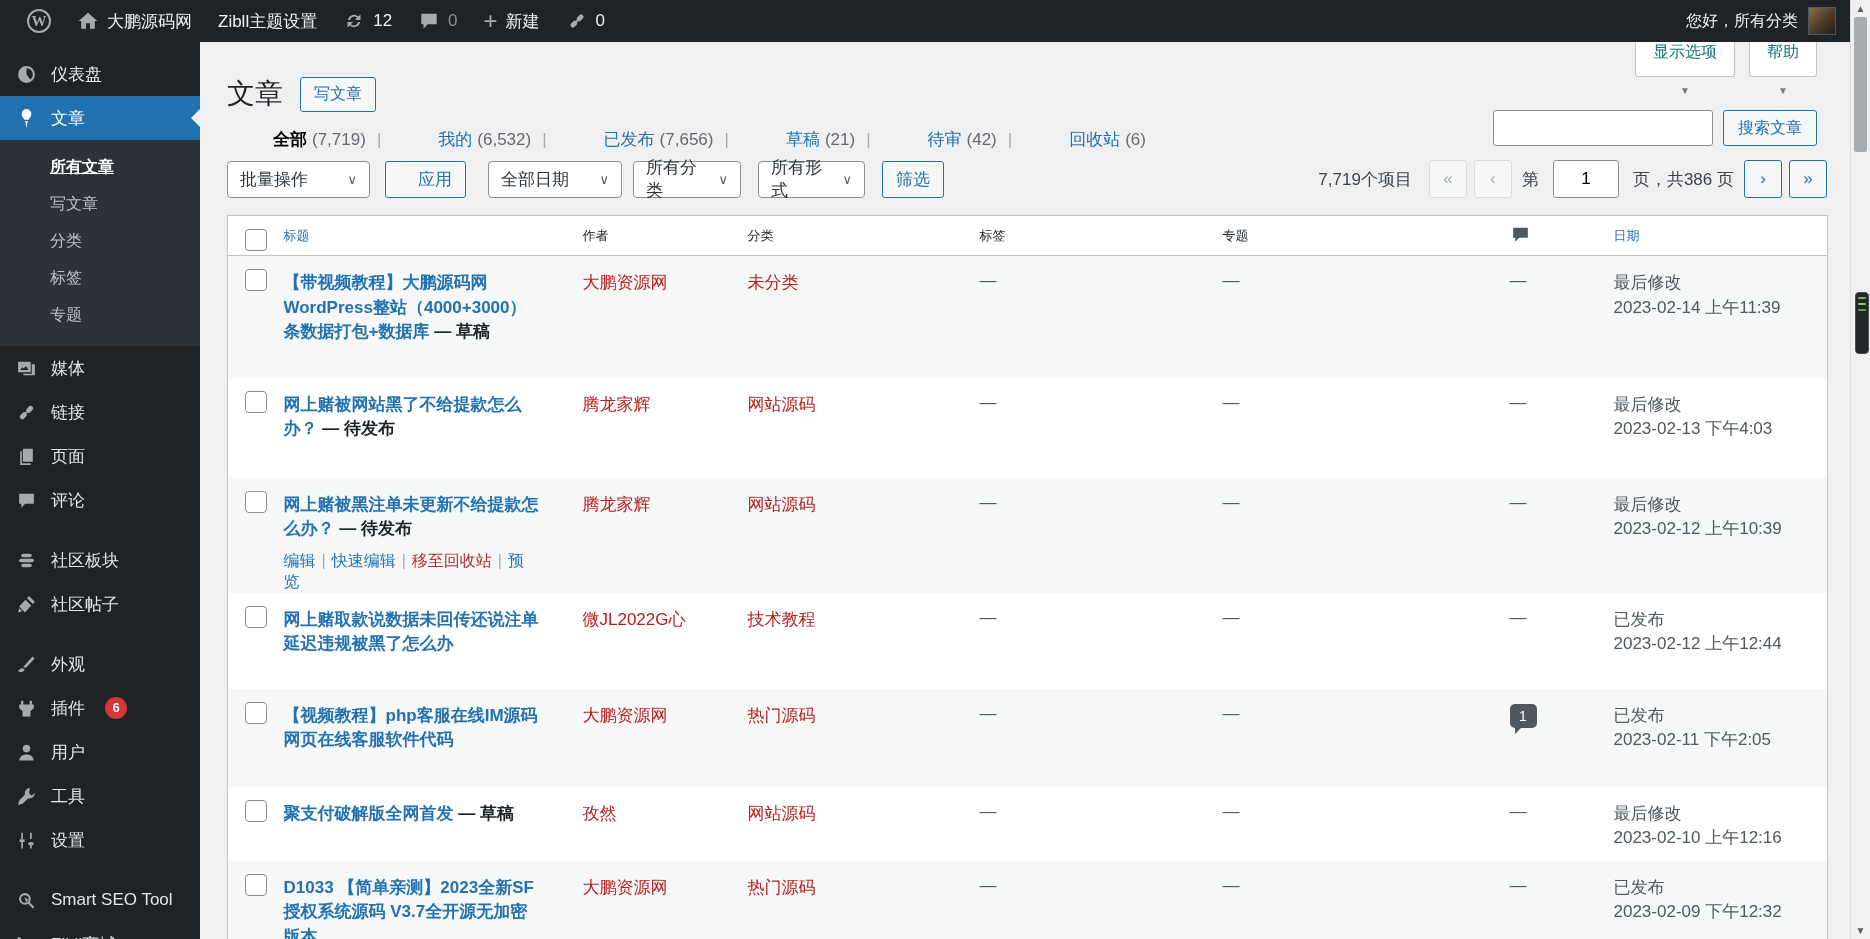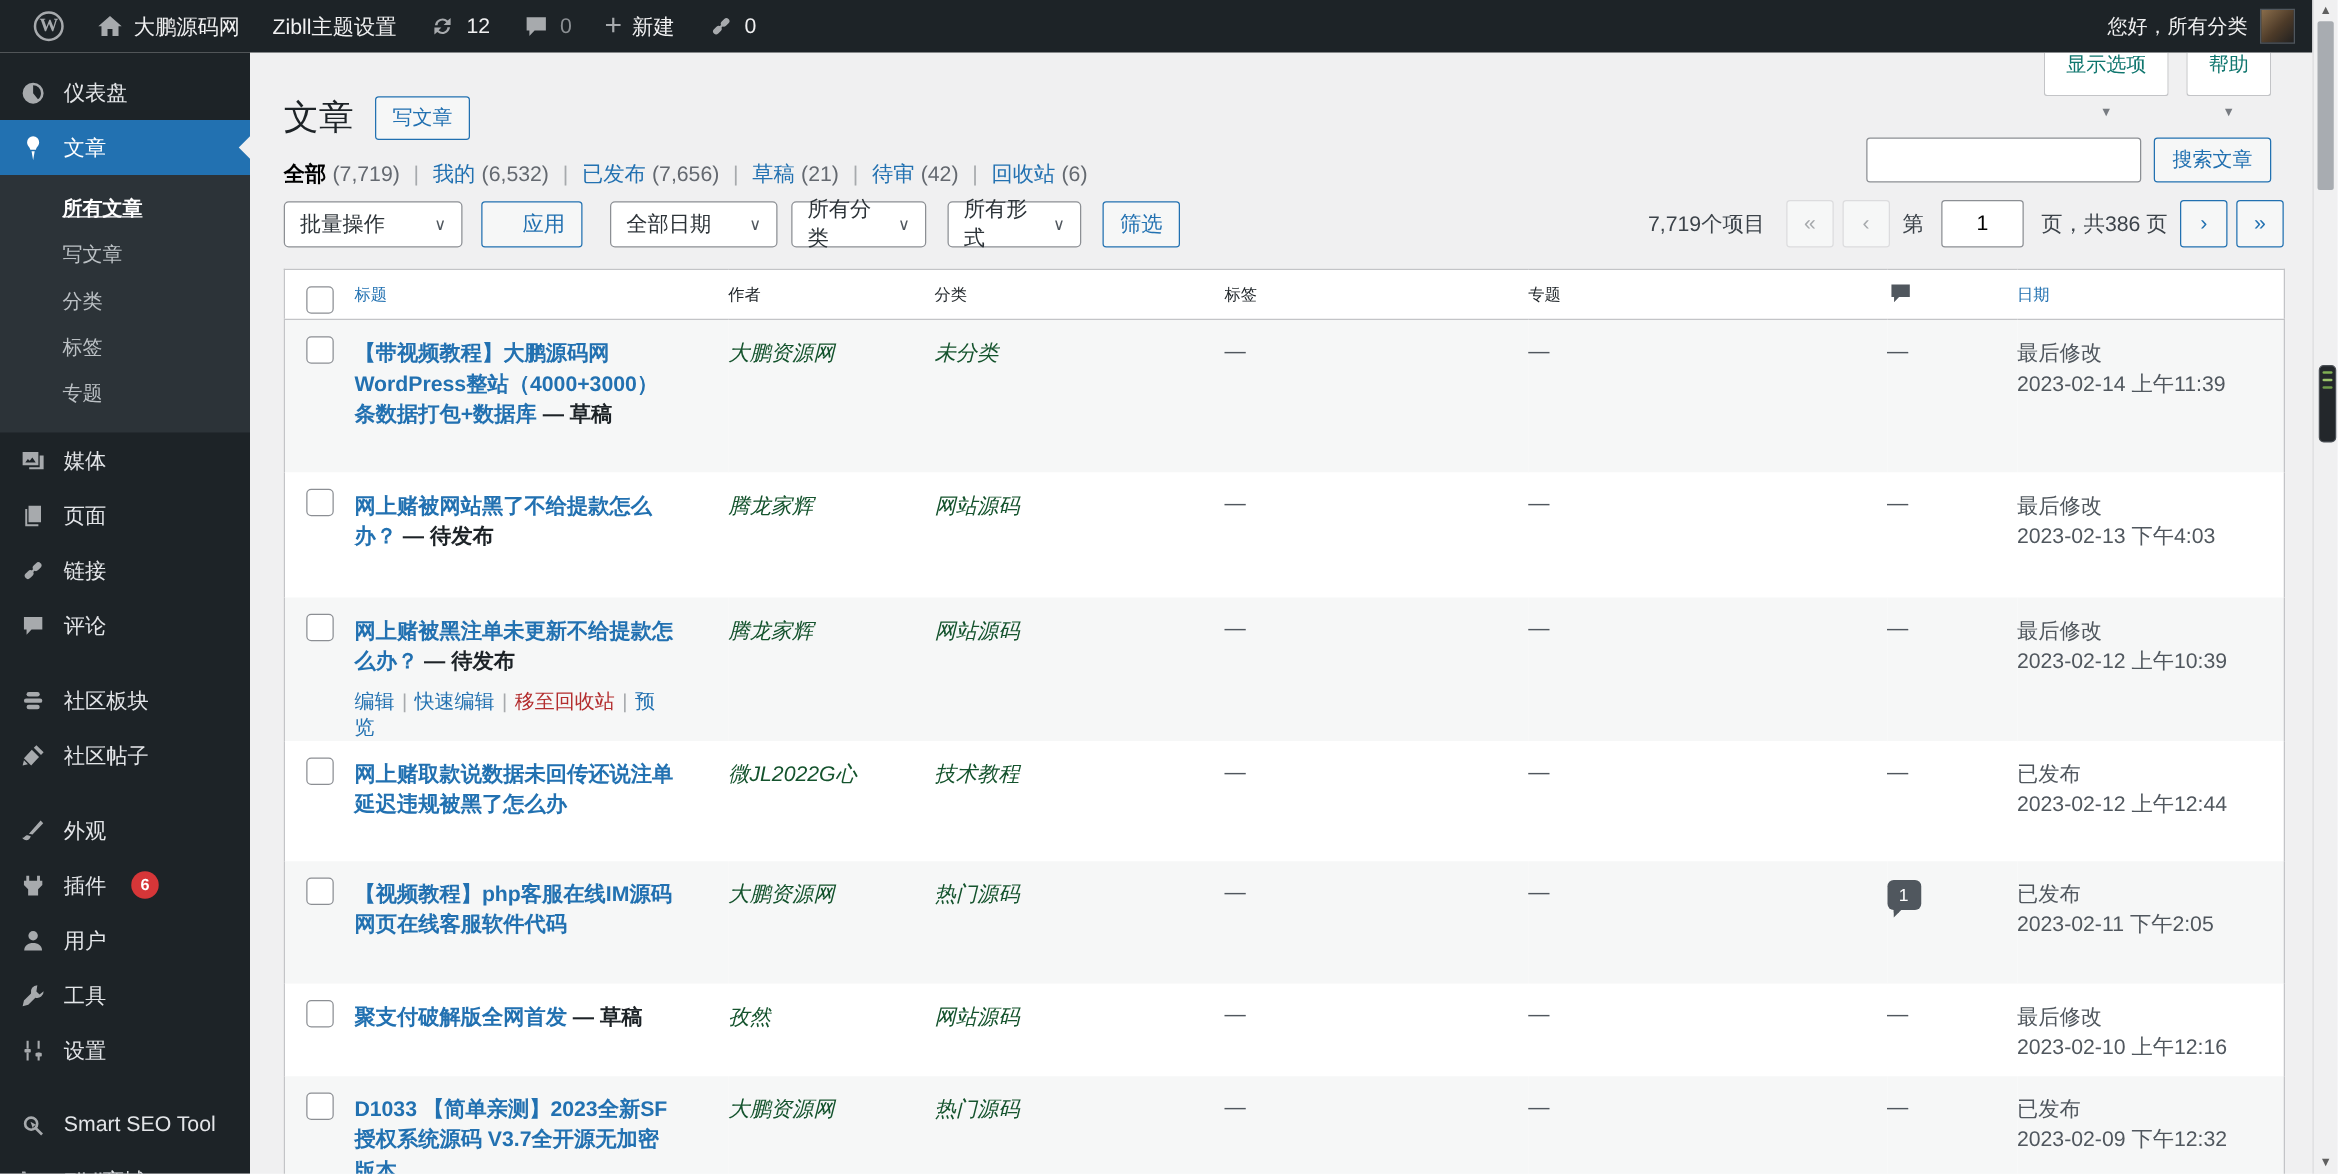--- a/index.html
+++ b/index.html
@@ -43,21 +43,21 @@
 
   .title-row { display:flex; align-items:center; gap:17px; padding-top:33px; }
   h1.page-title { font-size:28px; font-weight:400; color:#1d2327; }
   .add-new-btn { display:inline-block; border:1px solid #2271b1; color:#2271b1; background:#f6f7f7; border-radius:3px; font-size:16px; padding:6px 13px; cursor:pointer; }
 
   .search-row { position:absolute; top:68px; right:33px; display:flex; gap:10px; align-items:center;padding-left:17px; }
   .search-input { width:220px; height:36px; border:1px solid #8c8f94; border-radius:3px; background:#fff; font-size:16px; padding:0 8px; }
   .search-btn { height:36px; border:1px solid #2271b1; color:#2271b1; background:#f6f7f7; border-radius:3px; font-size:16px; padding:0 14px; cursor:pointer; font-family:inherit; }
 
   .views-row { margin-top:15px; font-size:17px; display:flex; flex-wrap:wrap; align-items:center; }
-  .view-item { display:flex; align-items:center; cursor:pointer; }
+  .view-item { display:flex; align-items:center; cursor:pointer;margin-left:46px; }
   .view-item .v-label { color:#2271b1; }
   .view-item.current .v-label { color:#000; font-weight:bold; }
   .view-item .v-count { color:#646970; margin-left:5px; }
   .view-item:not(:last-child)::after { content:"|"; color:#a7aaad; margin:0 11px; }
 
   .toolbar-row { margin-top:9px; display:flex; align-items:center; }
   .fake-select { height:37px; background:#fff; border:1px solid #8c8f94; border-radius:4px; display:flex; align-items:center; justify-content:space-between; font-size:17px; color:#2c3338; padding:0 12px; cursor:pointer; }
   .fake-select .chev::after { content:"∨"; font-size:13px; color:#50575e; margin-left:10px; }
   .btn-outline { height:37px; border:1px solid #2271b1; color:#2271b1; background:#f6f7f7; border-radius:3px; font-size:17px; padding:0 13px; cursor:pointer; font-family:inherit; }
   .w-bulk { width:143px; } .w-date { width:134px; margin-left:22px; } .w-cat { width:108px; margin-left:11px; } .w-fmt { width:107px; margin-left:17px; }
@@ -79,21 +79,21 @@
   .posts-table td { vertical-align:top; padding:15px 0 0 0; font-size:17px; }
   .posts-table tbody tr:nth-child(odd) { background:#f6f7f7; }
   .posts-table tbody tr:nth-child(even) { background:#fff; }
   .cb { display:inline-block; width:22px; height:22px; border:1px solid #8c8f94; border-radius:4px; background:#fff; cursor:pointer; }
   .col-cb-pad { padding-left:17px !important; padding-top:13px !important; }
   th.col-cb-pad { padding-top:0 !important; }
   th .cb { vertical-align:middle; margin-top:9px; }
   .row-title { color:#2271b1; font-weight:bold; line-height:1.45; }
   .title-cell-inner { width:255px; }
   .post-state { color:#1d2327; font-weight:bold; }
-  .cell-link { color:#14532d;font-style:italic; }
+  .cell-link { color:#b91c1c; }
   .dash { color:#50575e; }
   .date-cell div { color:#50575e; line-height:1.45; }
   .row-actions { margin-top:9px; font-size:16px; }
   .row-actions a { color:#2271b1; }
   .row-actions a.danger { color:#b32d2e; }
   .row-actions .sep { color:#a7aaad; margin:0 6px; }
   .comment-bubble { position:relative; display:inline-block; min-width:27px; height:24px; background:#50575e; border-radius:5px; color:#fff; font-size:14px; text-align:center; line-height:24px; cursor:pointer; }
   .comment-bubble::after { content:""; position:absolute; left:5px; bottom:-6px; border:4px solid transparent; border-top-color:#50575e; border-left-color:#50575e; }
   .th-bubble svg { width:21px; height:21px; fill:#50575e; }
   tr.r0{height:122px} tr.r1{height:100px} tr.r2{height:102px} tr.r3{height:96px} tr.r4{height:98px} tr.r5{height:74px} tr.r6{height:110px}
@@ -192,36 +192,36 @@
         <span class="mi-icon">
           <svg viewBox="0 0 20 20">
             <path d="M2 3.5h12v10H2zm2 8h8l-2.6-3.8-2 2.4-1.4-1.4zM15 6h3v10.5H7V15h8z"></path>
           </svg>
         </span>
         <span class="mi-label">媒体</span>
       </div>
       <div class="menu-item">
         <span class="mi-icon">
           <svg viewBox="0 0 20 20">
-            <path d="M6.5 2.5h9.5v12.5H6.5zM4 5h1.5v11.5H14V18H4z"></path>
-          </svg>
-        </span>
-        <span class="mi-label">页面</span>
-      </div>
-      <div class="menu-item">
-        <span class="mi-icon">
-          <svg viewBox="0 0 20 20">
             <g transform="rotate(-45 10 10)">
               <rect x="2" y="7.6" width="7.4" height="4.8" rx="2.4"></rect>
               <rect x="10.6" y="7.6" width="7.4" height="4.8" rx="2.4"></rect>
               <rect x="6.3" y="9.2" width="7.4" height="1.6"></rect>
             </g>
           </svg>
         </span>
         <span class="mi-label">链接</span>
+      </div>
+      <div class="menu-item">
+        <span class="mi-icon">
+          <svg viewBox="0 0 20 20">
+            <path d="M6.5 2.5h9.5v12.5H6.5zM4 5h1.5v11.5H14V18H4z"></path>
+          </svg>
+        </span>
+        <span class="mi-label">页面</span>
       </div>
       <div class="menu-item">
         <span class="mi-icon">
           <svg viewBox="0 0 20 20">
             <path d="M3 3.5h14v9.5h-8.2L5 17v-4H3z"></path>
           </svg>
         </span>
         <span class="mi-label">评论</span>
       </div>
       <div class="menu-gap"></div>

